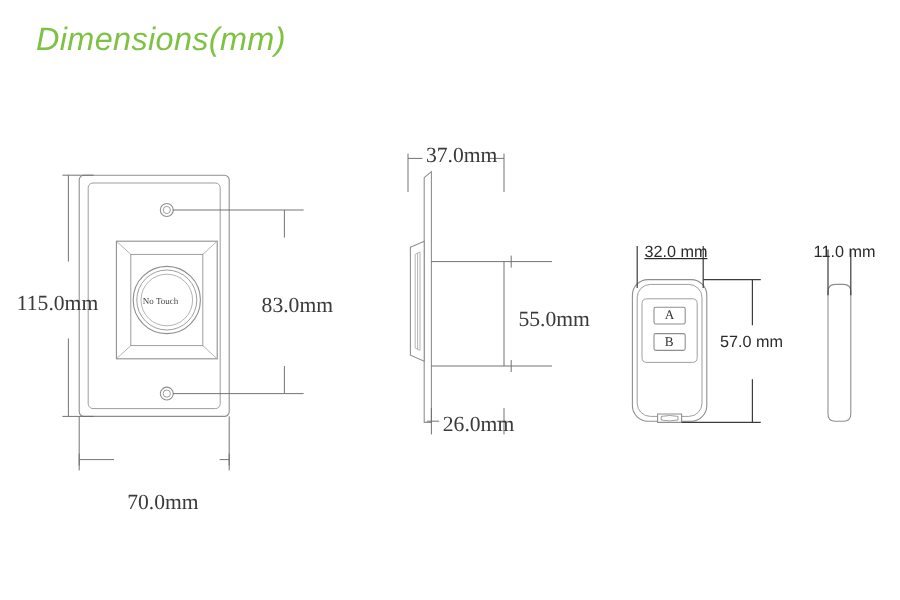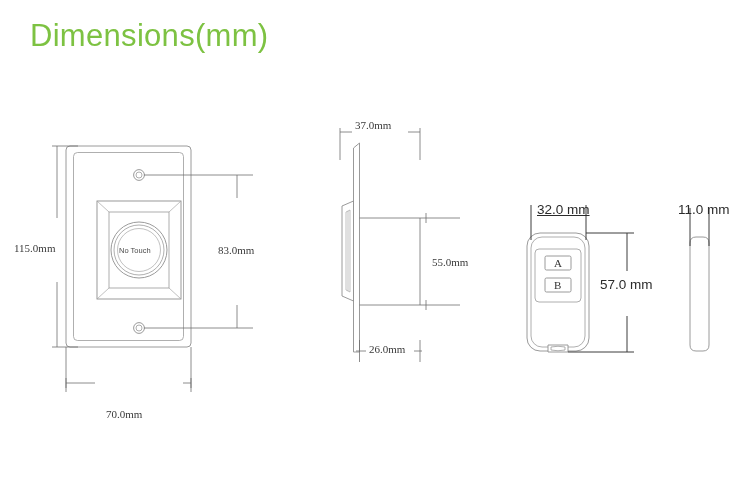--- a/index.html
+++ b/index.html
@@ -20,51 +20,52 @@
     position: absolute;
     left: 0; top: 0;
     width: 750px;
     height: 500px;
   }
   .title {
     position: absolute;
     left: 30px;
     top: 18px;
     font-family: "Liberation Sans", "DejaVu Sans", sans-serif;
-    font-size: 31px;
+    font-size: 27px;
     font-weight: 400;
     letter-spacing: 0.3px;
     color: #7dc242;
     white-space: nowrap;
+    font-style: italic;
   }
   .drawing-layer {
     position: absolute;
     left: 0; top: 0;
     width: 750px;
     height: 500px;
   }
   .dim-label {
     position: absolute;
     white-space: nowrap;
     color: #3a3a3a;
     line-height: 1;
   }
   .dim-serif {
     font-family: "Liberation Serif", "DejaVu Serif", serif;
-    font-size: 11px;
+    font-size: 18px;
   }
   .dim-sans {
     font-family: "Liberation Sans", "DejaVu Sans", sans-serif;
     font-size: 13.5px;
     color: #2b2b2b;
   }
   .btn-text {
     position: absolute;
     white-space: nowrap;
-    font-family: Liberation Sans, sans-serif;
+    font-family: Liberation Serif, serif;
     font-size: 7.5px;
     color: #4a4a4a;
   }
   .key-text {
     position: absolute;
     white-space: nowrap;
     font-family: "Liberation Serif", "DejaVu Serif", serif;
     font-size: 11px;
     color: #333333;
   }

